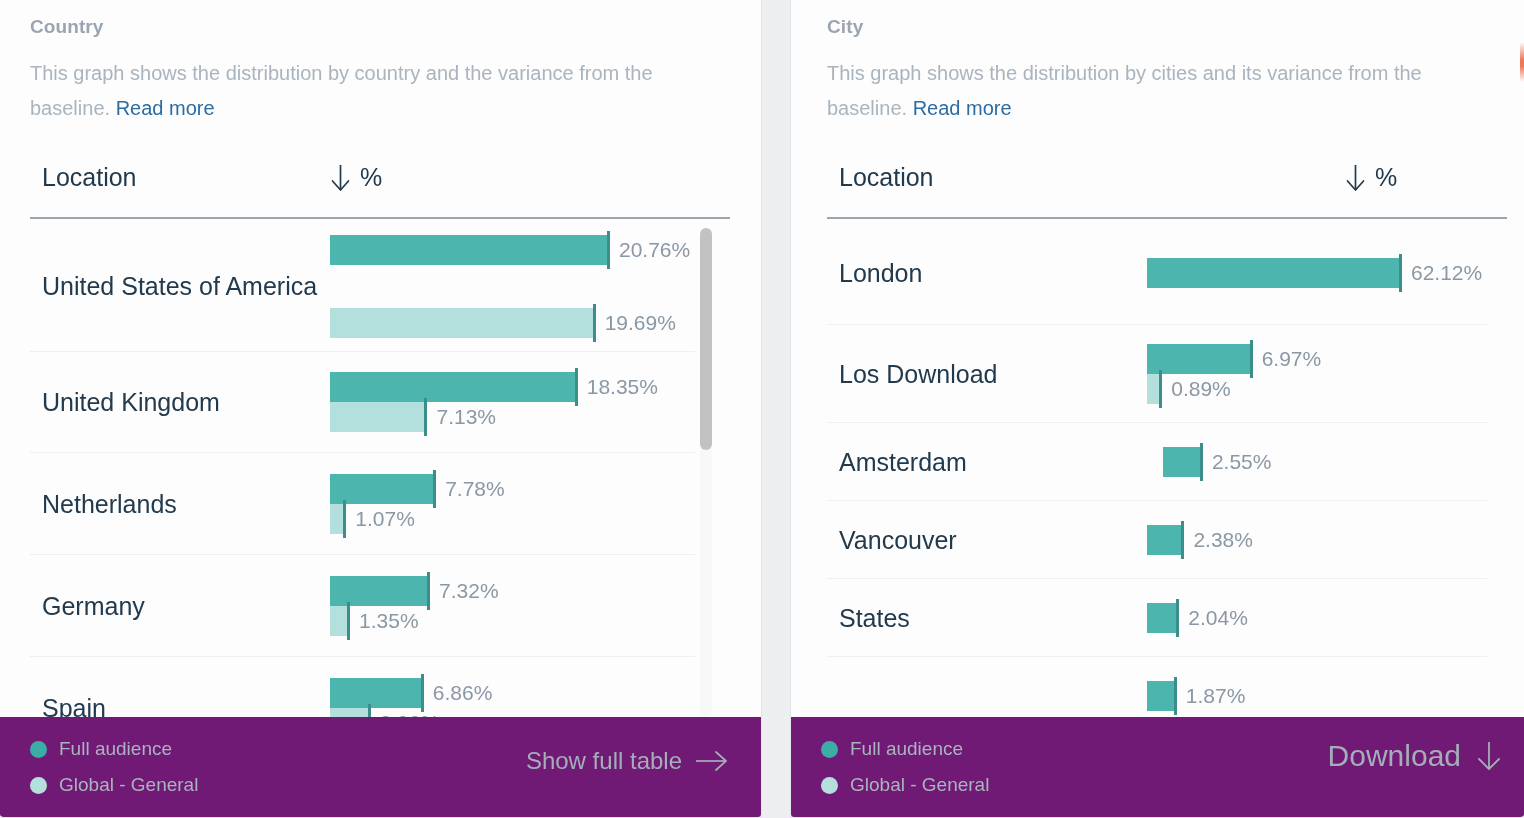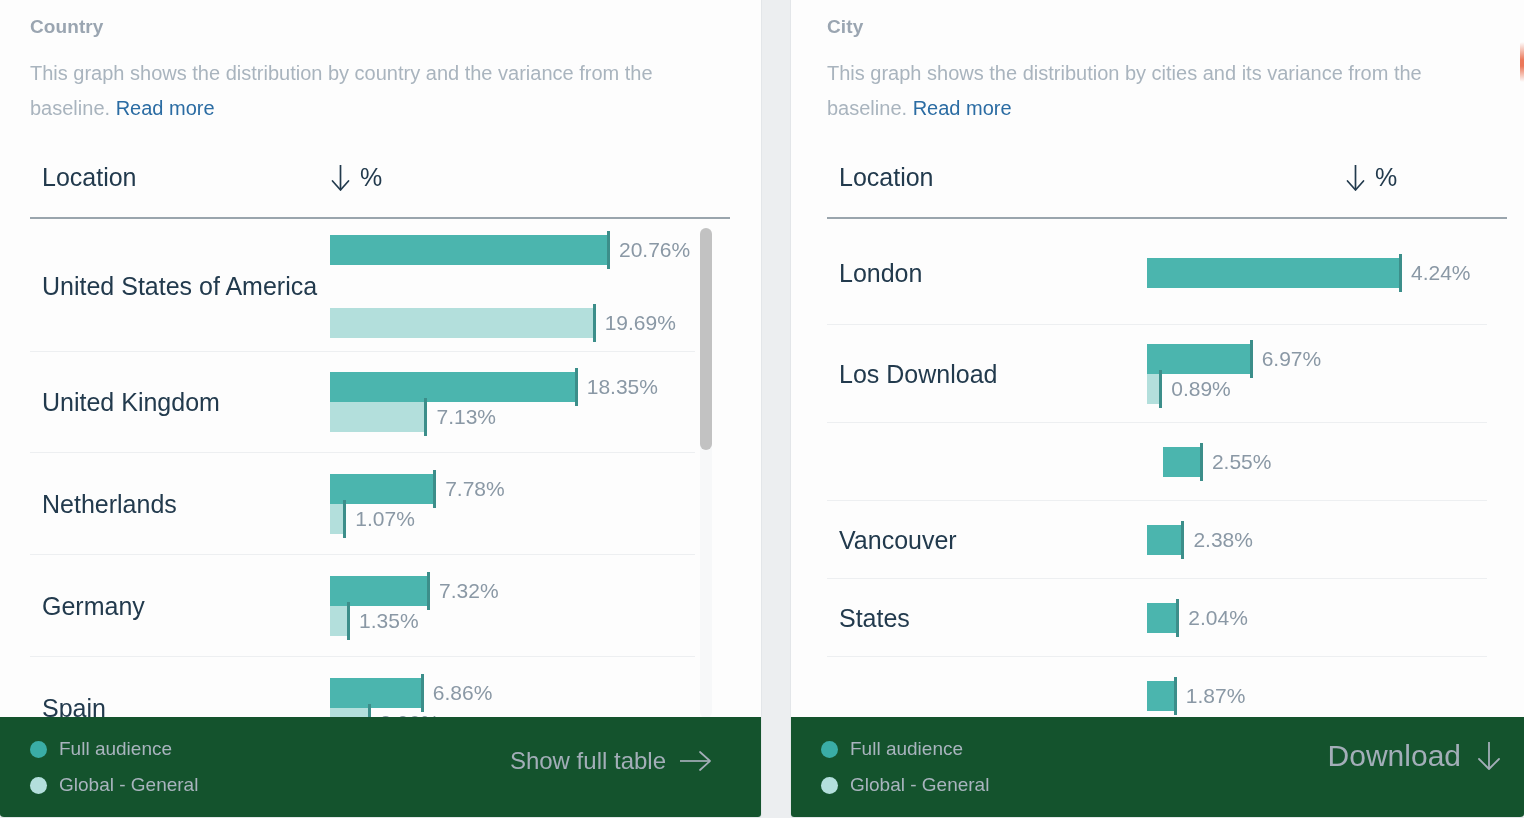--- a/index.html
+++ b/index.html
@@ -140,21 +140,21 @@
     background: #c2c2c2;
     border-radius: 6px;
   }
 
   
   .footer {
     position: absolute;
     bottom: 0;
     height: 100px;
     width: 100%;
-    background: #14532d;
+    background: #701a75;
   }
   .legend {
     position: absolute;
     left: 30px; top: 14px;
   }
   .legend-item {
     display: flex; align-items: center;
     height: 36px;
     font-size: 19px;
     color: #a9b4be;
@@ -170,21 +170,21 @@
   .action {
     position: absolute;
     display: flex; align-items: center;
     color: #a3aeb8;
     cursor: pointer;
     white-space: nowrap;
     font-weight: 300;
   }
   .action .glyph { margin-left: 13px; display:block; }
 
-  .action-showtable { right: 48px; top: 30px; font-size: 24px; }
+  .action-showtable { right: 32px; top: 30px; font-size: 24px; }
   .action-download  { right: 20px; top: 22px; font-size: 30px; }
 
   
   .edge-sliver {
     position: absolute;
     right: 0; top: 42px;
     width: 4px; height: 40px;
     background: linear-gradient(to bottom, rgba(255,255,255,0) 0%, #e8603c 45%, #e8603c 60%, rgba(255,255,255,0) 100%);
     border-radius: 2px 0 0 2px;
     opacity: .85;
@@ -358,21 +358,21 @@
 
       <div class="rows-viewport" style="left:36px; width:660px; height:497px;">
         <div class="rows-scroll" id="city-rows">
             <div class="row" style="height: 104px;">
               <div class="row-label" style="width: 320px;">London</div>
               <div class="row-bars" style="left: 320px; right: 0px;">
                 <div class="barline">
                   <div class="bar primary" style="width: 253px;">
                     <span class="bar-cap"></span>
                   </div>
-                  <span class="bar-val">4.24%</span>
+                  <span class="bar-val">62.12%</span>
                 </div>
               </div>
             </div>
             <div class="row" style="height: 98px;">
               <div class="row-label" style="width: 320px;">Los Download</div>
               <div class="row-bars" style="left: 320px; right: 0px;">
                 <div class="barline">
                   <div class="bar primary" style="width: 103.669px;">
                     <span class="bar-cap"></span>
                   </div>
@@ -380,20 +380,21 @@
                 </div>
                 <div class="barline">
                   <div class="bar secondary" style="width: 13.2375px;">
                     <span class="bar-cap"></span>
                   </div>
                   <span class="bar-val">0.89%</span>
                 </div>
               </div>
             </div>
             <div class="row" style="height: 78px;">
+              <div class="row-label" style="width: 320px;">Amsterdam</div>
               <div class="row-bars" style="left: 336px; right: 0px;">
                 <div class="barline">
                   <div class="bar primary" style="width: 37.9277px;">
                     <span class="bar-cap"></span>
                   </div>
                   <span class="bar-val">2.55%</span>
                 </div>
               </div>
             </div>
             <div class="row" style="height: 78px;">

